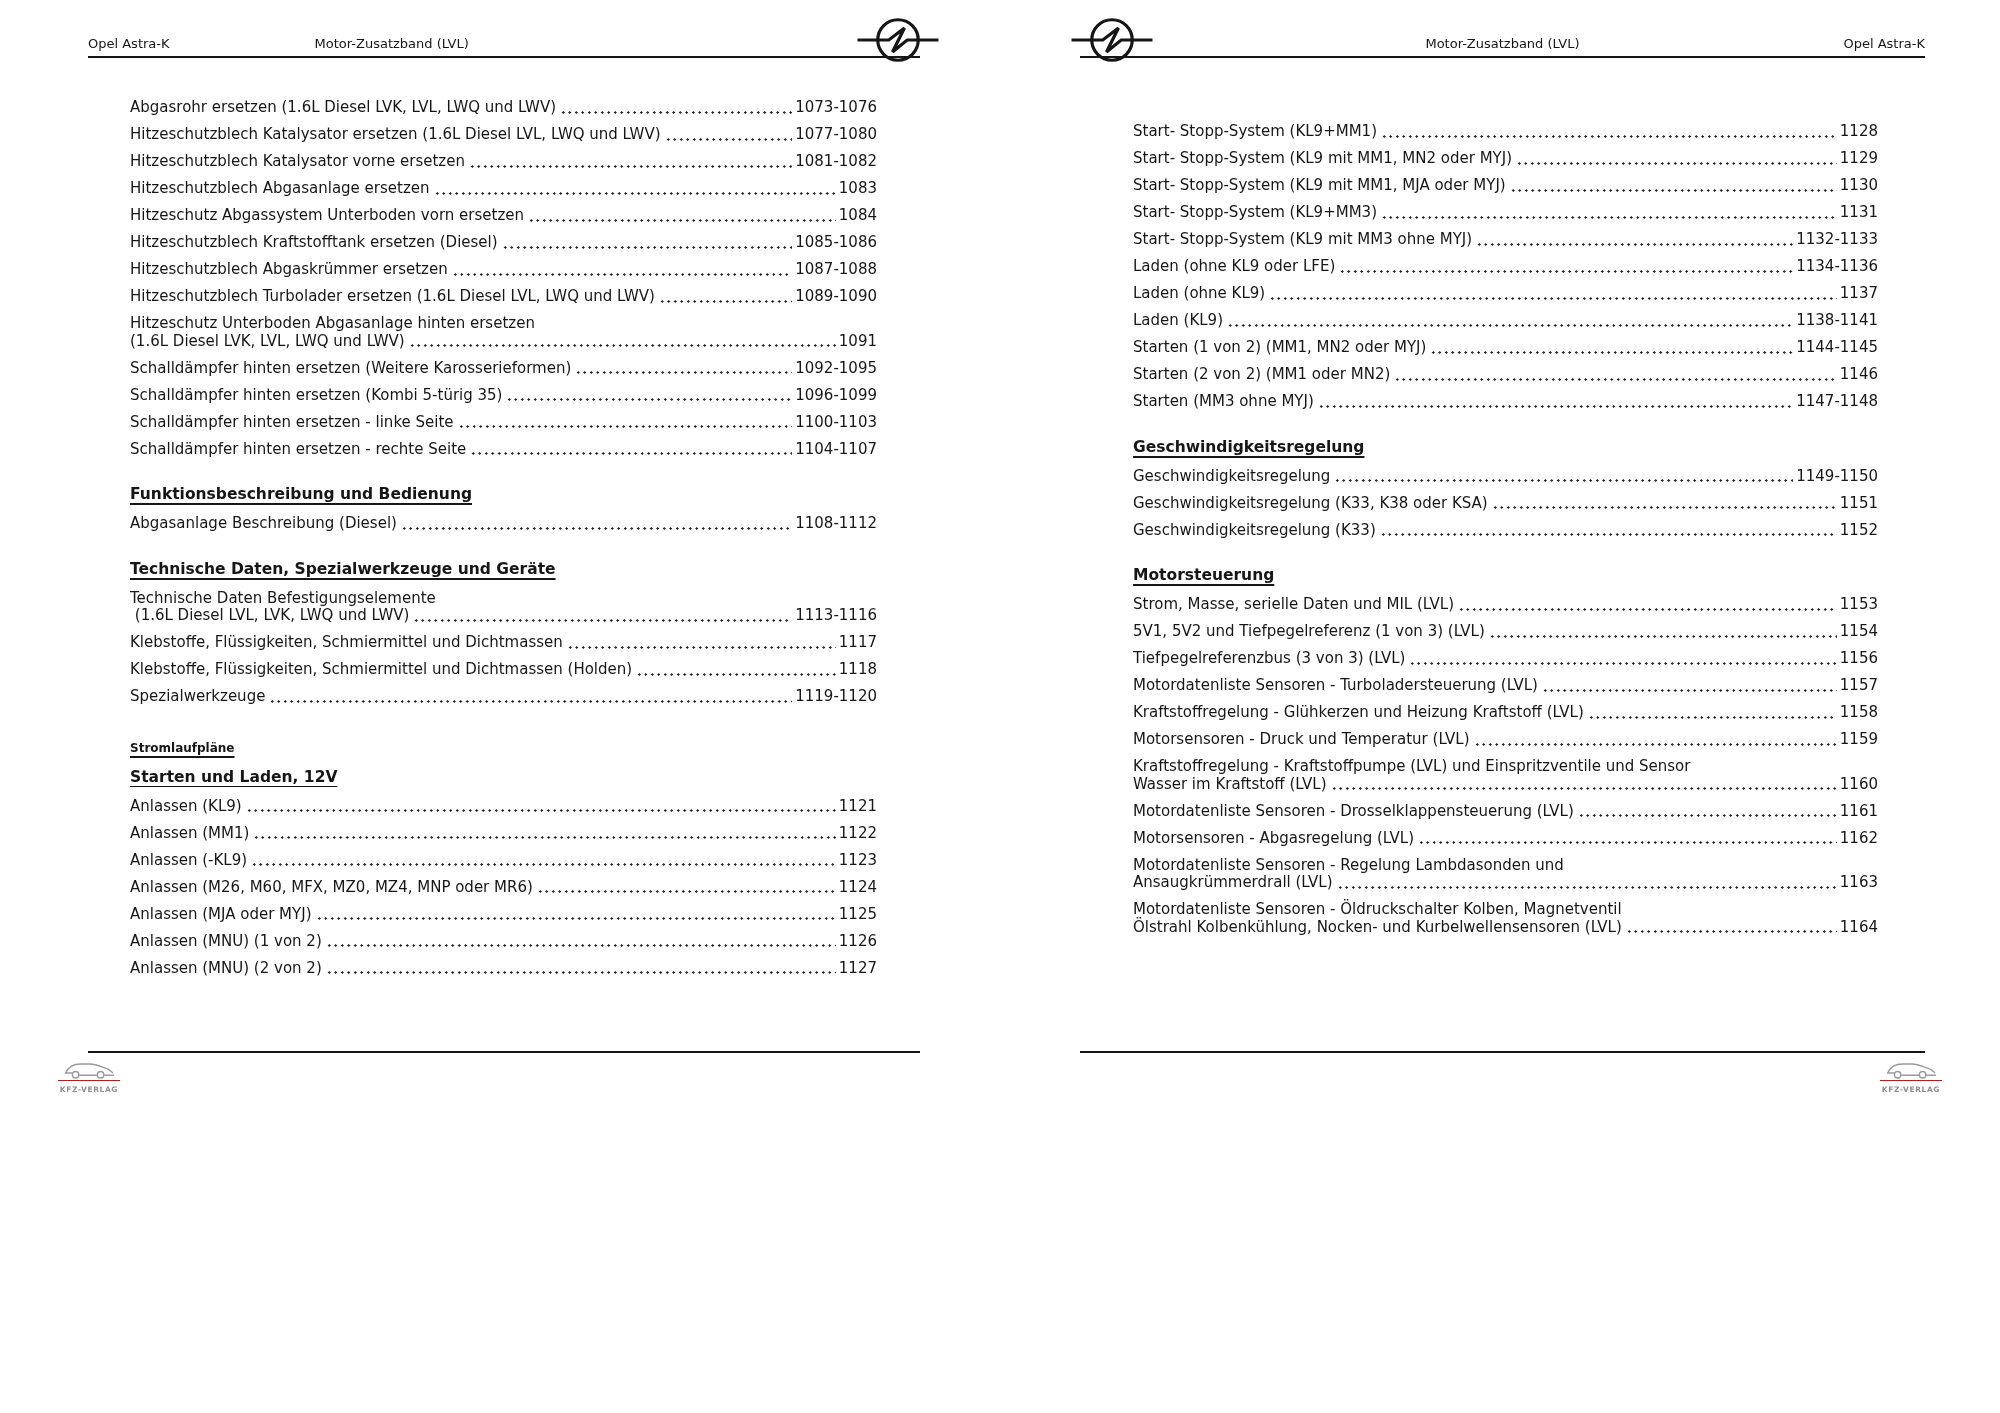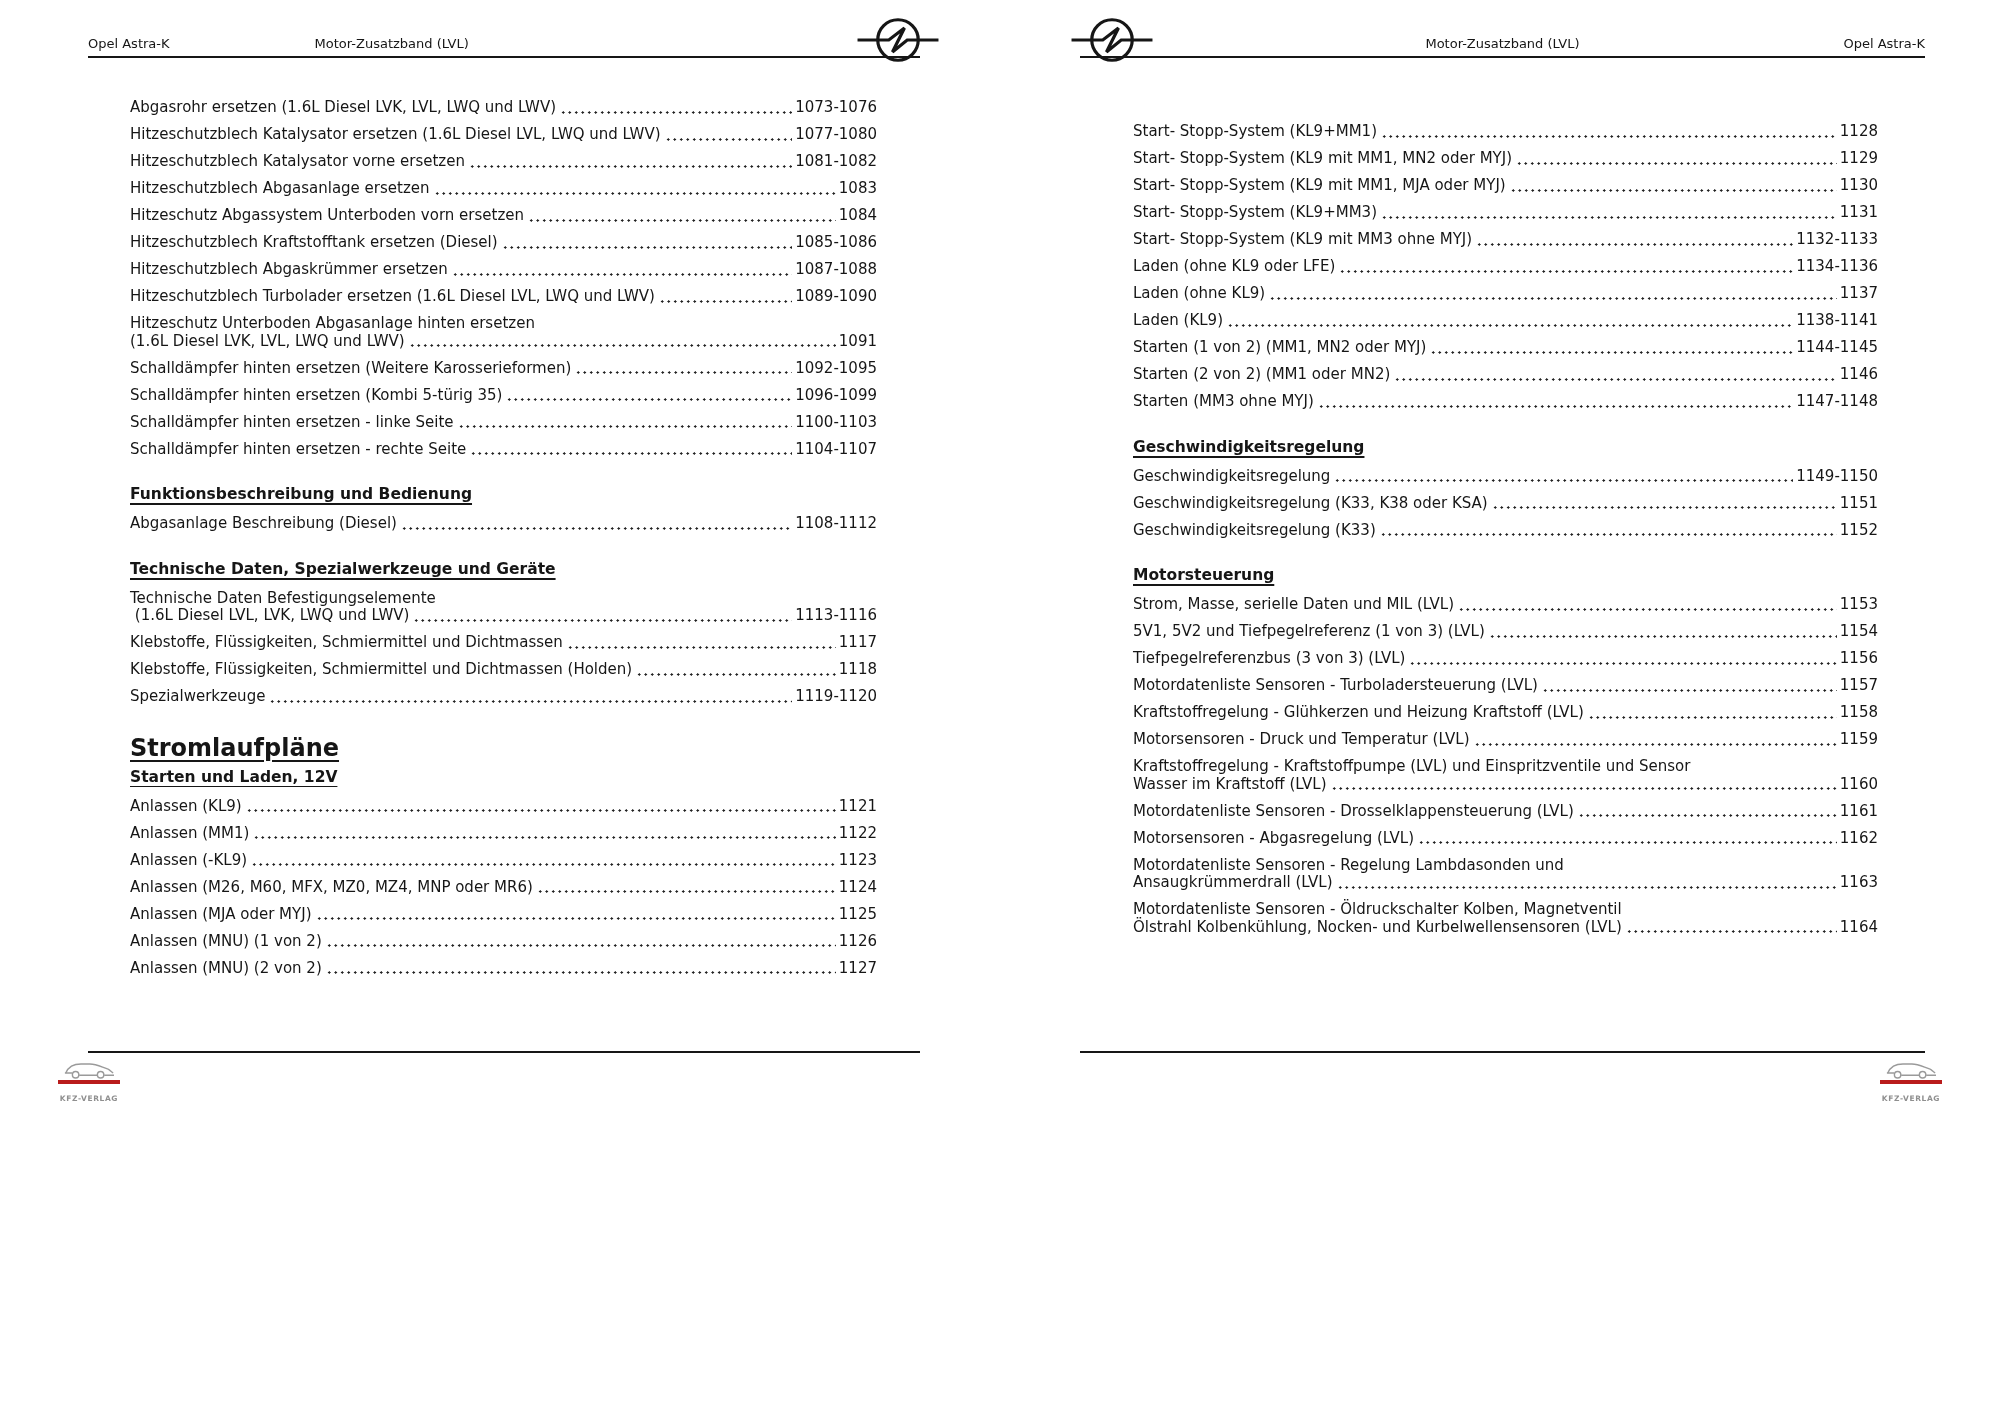--- a/index.html
+++ b/index.html
@@ -32,33 +32,33 @@
   .dots {
     flex:1 1 auto; min-width:12px; align-self:flex-end;
     height:3px; margin:0 3px 3px 4px;
     background-image:radial-gradient(circle, #222 1.05px, transparent 1.35px);
     background-size:6.5px 3px; background-position:0 50%; background-repeat:repeat-x;
   }
   .pagenum { white-space:nowrap; }
 
   .heading { font-weight:bold; text-decoration:underline; text-decoration-thickness:1.6px; text-underline-offset:4px; }
   .h2 { margin:27px 0 12px; font-size:15.5px; line-height:18px; }
-  .h1 { margin:31px 0 9px; font-size:24px; line-height:22px; }
+  .h1 { margin:31px 0 9px; font-size:12px; line-height:22px; }
   .h1 + .h2 { margin-top:4px;text-decoration:underline; }
 
   
   .footer-rule { position:absolute; top:1051px; border-top:2.5px solid #161616; }
   .page-left  .footer-rule { left:88px; right:80px; }
   .page-right .footer-rule { left:80px; right:75px; }
 
   .kfz { position:absolute; top:1056px; width:62px; text-align:center; color:#8f8f8f; }
   .page-left  .kfz { left:58px; }
   .page-right .kfz { right:58px; }
   .kfz svg { display:block; margin:0 auto; }
-  .kfz-text { font-size:7.5px; letter-spacing:0.6px; border-top:4px solid #b91c1c; padding-top:10px; margin-top:-1px; font-weight:bold; }
+  .kfz-text { font-size:7.5px; letter-spacing:0.6px; border-top:1px solid #b91c1c; padding-top:4px; margin-top:-1px; font-weight:bold; }
 </style>
 </head>
 <body>
 
 <div class="spread">
 
   <div class="page page-left">
     <div class="header">
       <span class="h-left">Opel Astra-K</span>
       <span class="h-center">Motor-Zusatzband (LVL)</span>

